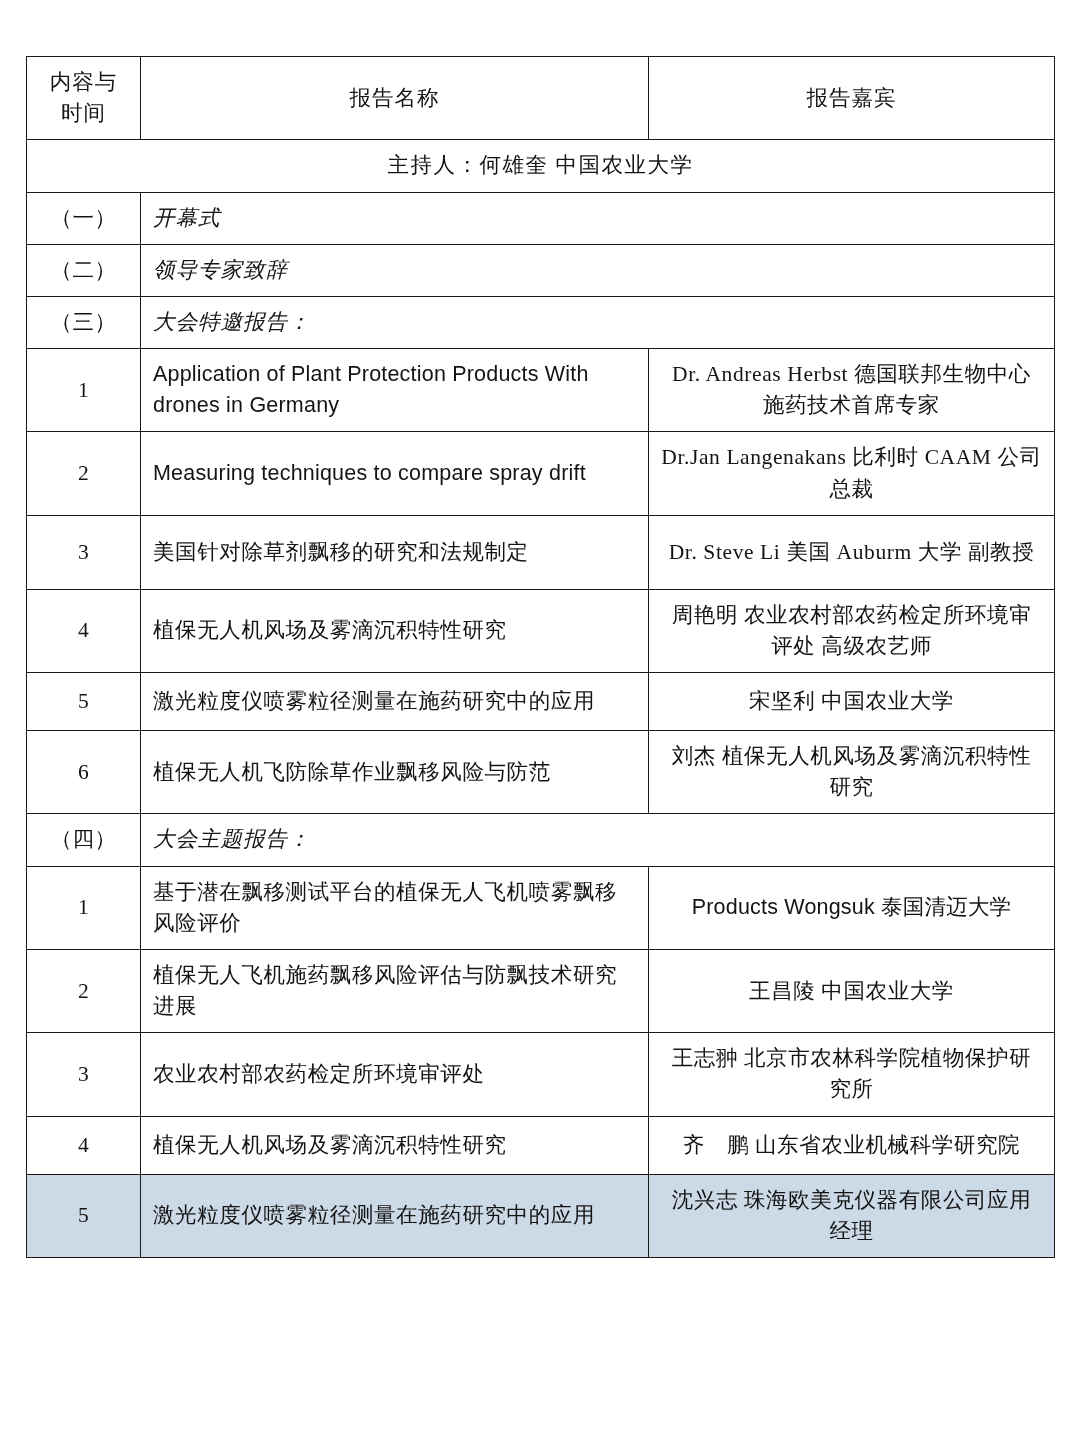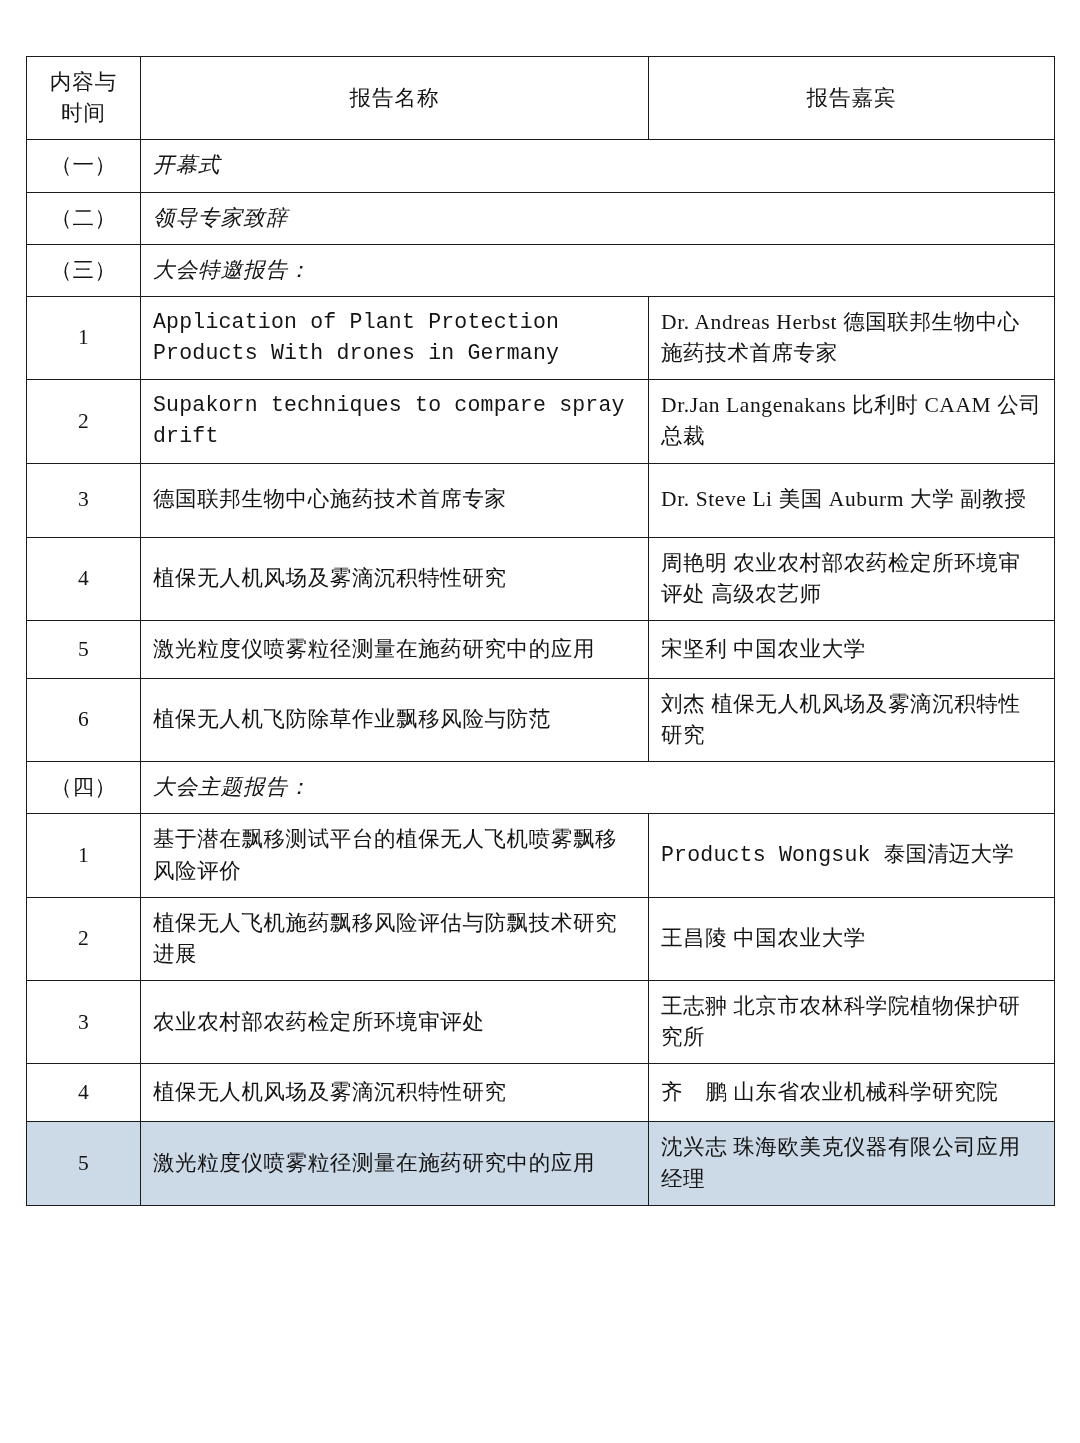--- a/index.html
+++ b/index.html
@@ -56,25 +56,25 @@
     font-weight: bold;
     font-size: 22.5px;
     letter-spacing: 1.5px;
     padding: 18px 6px;
   }
   .title-cell {
     text-align: left;
     letter-spacing: 0.6px;
   }
   .guest-cell {
-    text-align: left;
+    text-align: center;
     letter-spacing: 0.6px;
   }
   .latin {
-    font-family: Liberation Mono, monospace;
+    font-family: Liberation Sans, sans-serif;
     letter-spacing: 0.2px;
     margin-left: 41px;
   }
   .section-label {
     text-align: left;
     letter-spacing: 1px;
     font-style: italic;
   }
   tr.highlight td {
     background: #ccd9e6;
@@ -95,20 +95,23 @@
     <tbody>
       <tr>
         <td class="hdr">
           <div>内容与</div>
           <div>时间</div>
         </td>
         <td class="hdr">报告名称</td>
         <td class="hdr">报告嘉宾</td>
       </tr>
 
+      <tr>
+        <td class="host" colspan="3">主持人：何雄奎  中国农业大学</td>
+      </tr>
 
       <tr>
         <td class="idx">（一）</td>
         <td class="section-label" colspan="2">开幕式</td>
       </tr>
 
       <tr>
         <td class="idx">（二）</td>
         <td class="section-label" colspan="2">领导专家致辞</td>
       </tr>
@@ -119,27 +122,27 @@
       </tr>
 
       <tr class="tall">
         <td class="idx">1</td>
         <td class="title-cell latin">Application of Plant Protection Products With drones in Germany</td>
         <td class="guest-cell">Dr. Andreas Herbst 德国联邦生物中心施药技术首席专家</td>
       </tr>
 
       <tr class="tall">
         <td class="idx">2</td>
-        <td class="title-cell latin">Supakorn techniques to compare spray drift</td>
+        <td class="title-cell latin">Measuring techniques to compare spray drift</td>
         <td class="guest-cell">Dr.Jan Langenakans  比利时 CAAM 公司总裁</td>
       </tr>
 
       <tr class="tall">
         <td class="idx">3</td>
-        <td class="title-cell">德国联邦生物中心施药技术首席专家</td>
+        <td class="title-cell">美国针对除草剂飘移的研究和法规制定</td>
         <td class="guest-cell">Dr. Steve Li  美国 Auburm 大学  副教授</td>
       </tr>
 
       <tr class="tall">
         <td class="idx">4</td>
         <td class="title-cell">植保无人机风场及雾滴沉积特性研究</td>
         <td class="guest-cell">周艳明  农业农村部农药检定所环境审评处  高级农艺师</td>
       </tr>
 
       <tr class="short">

